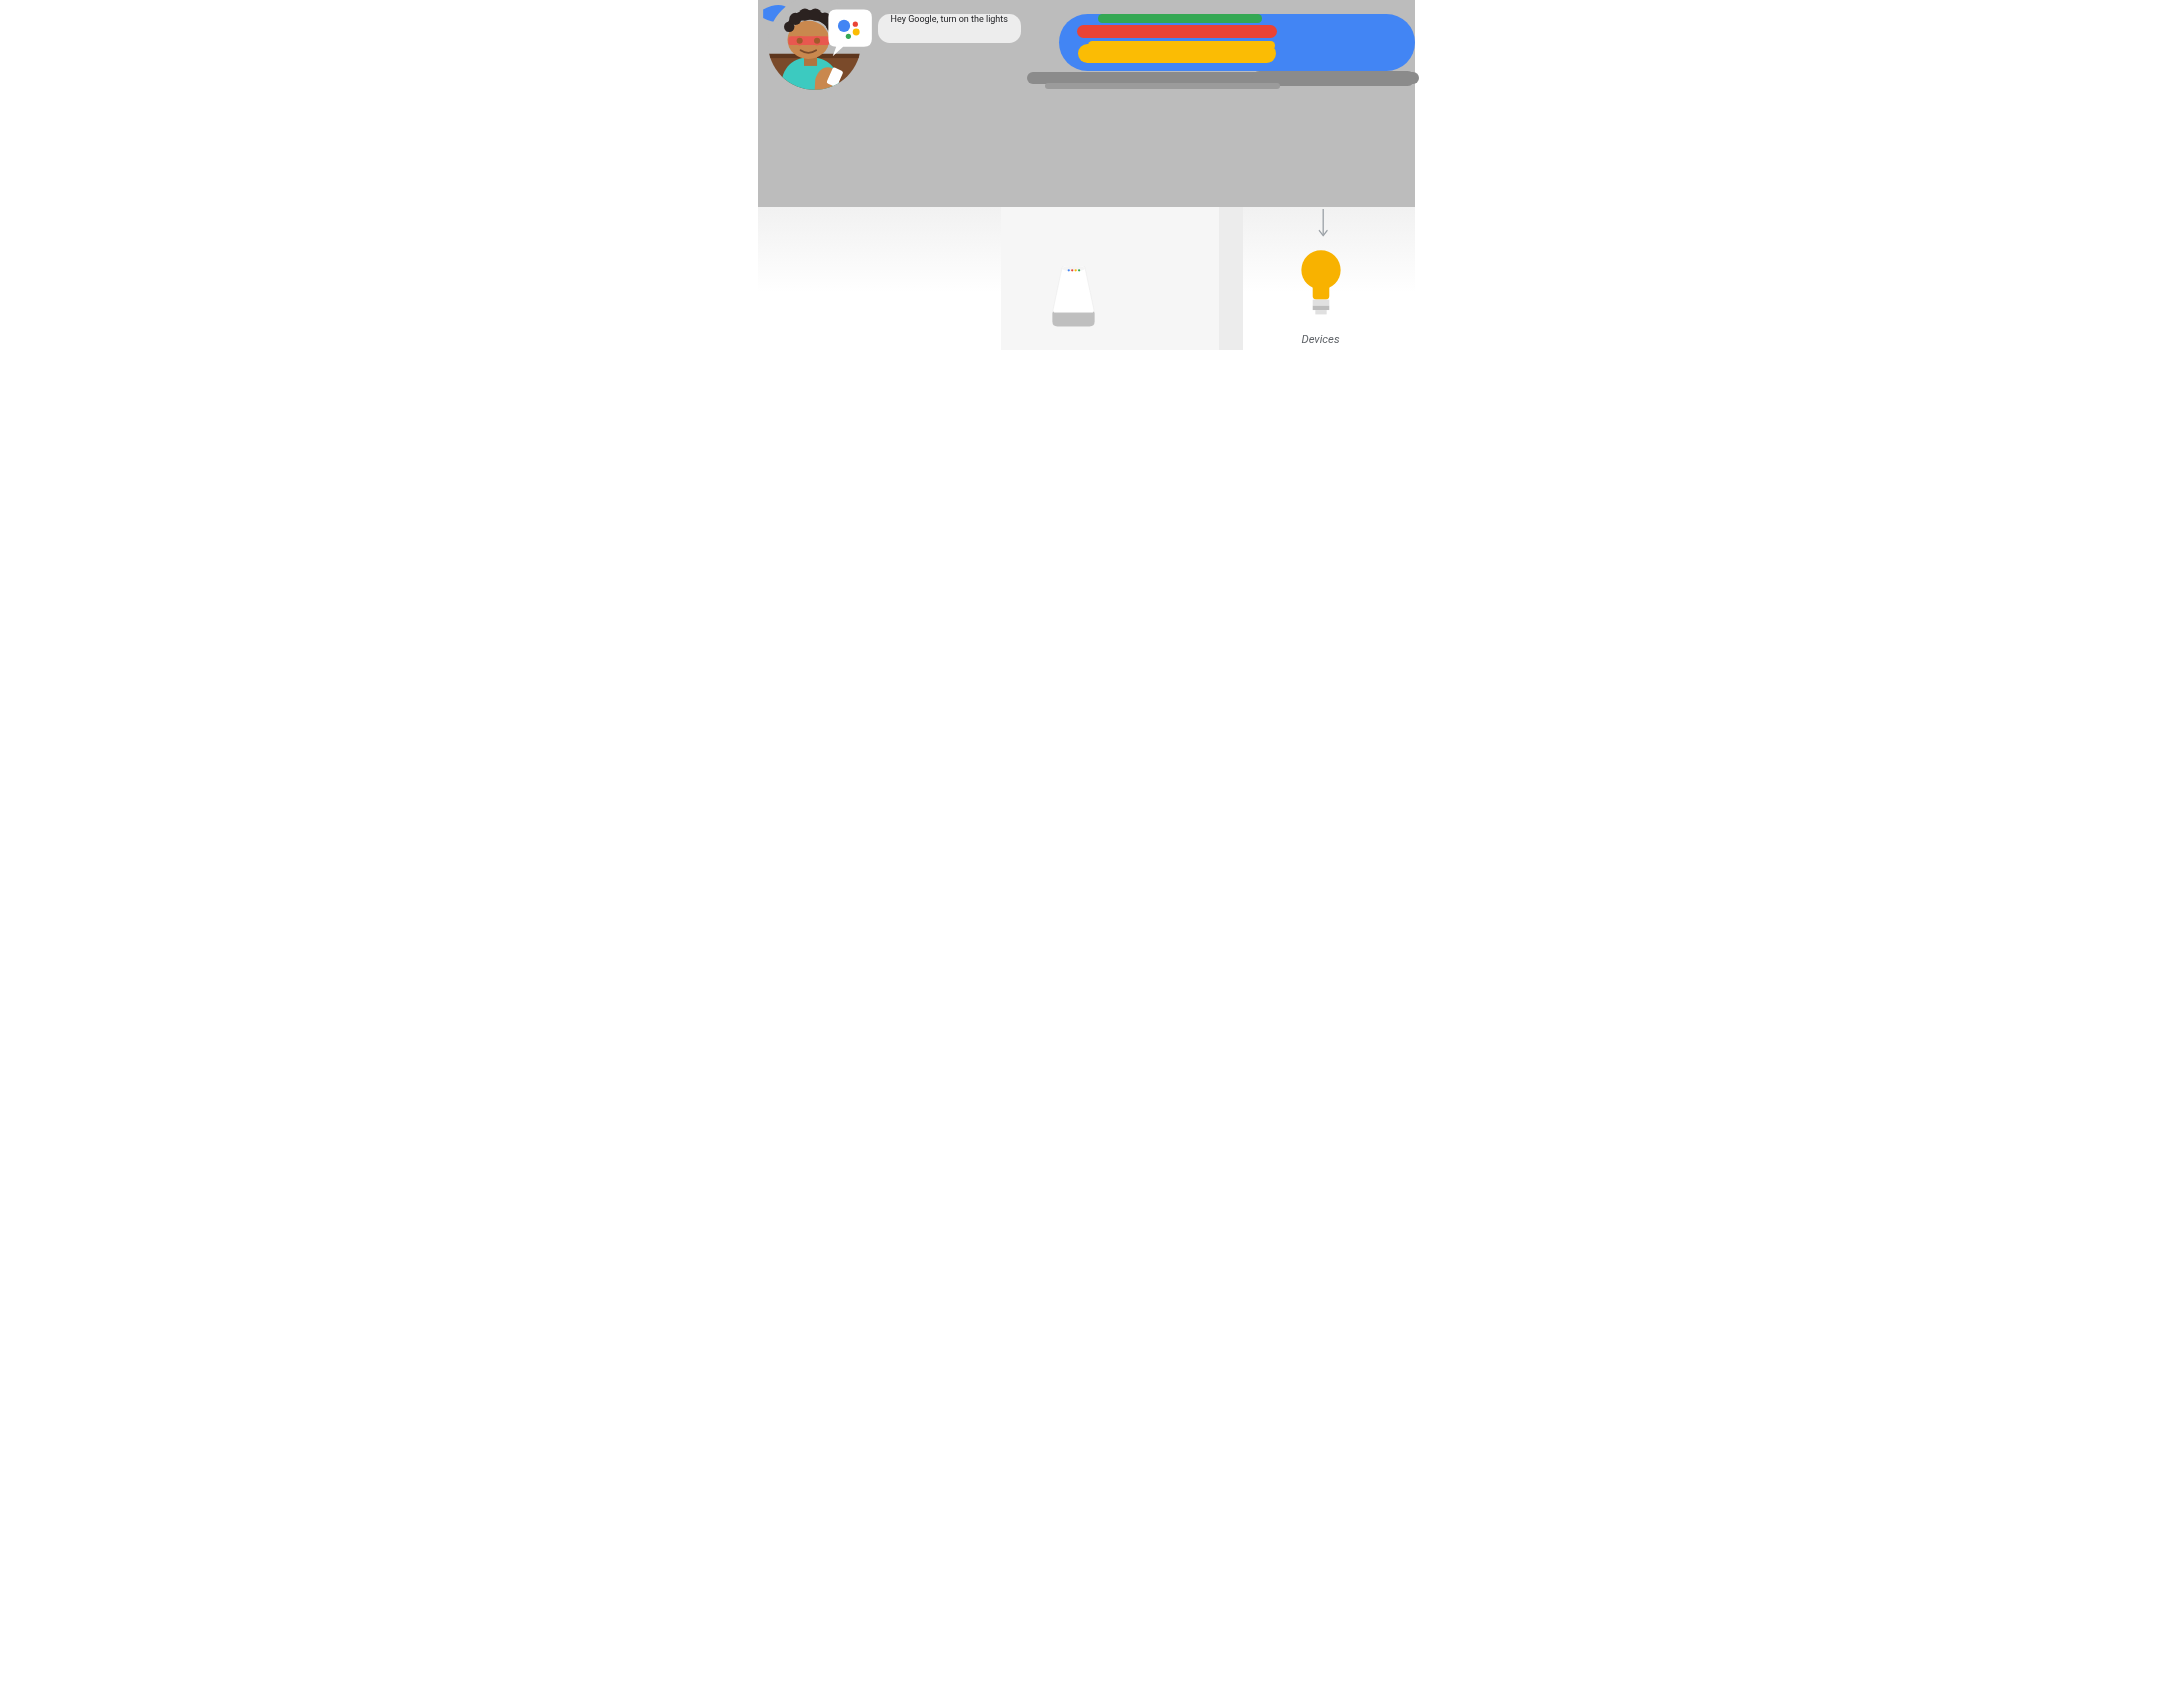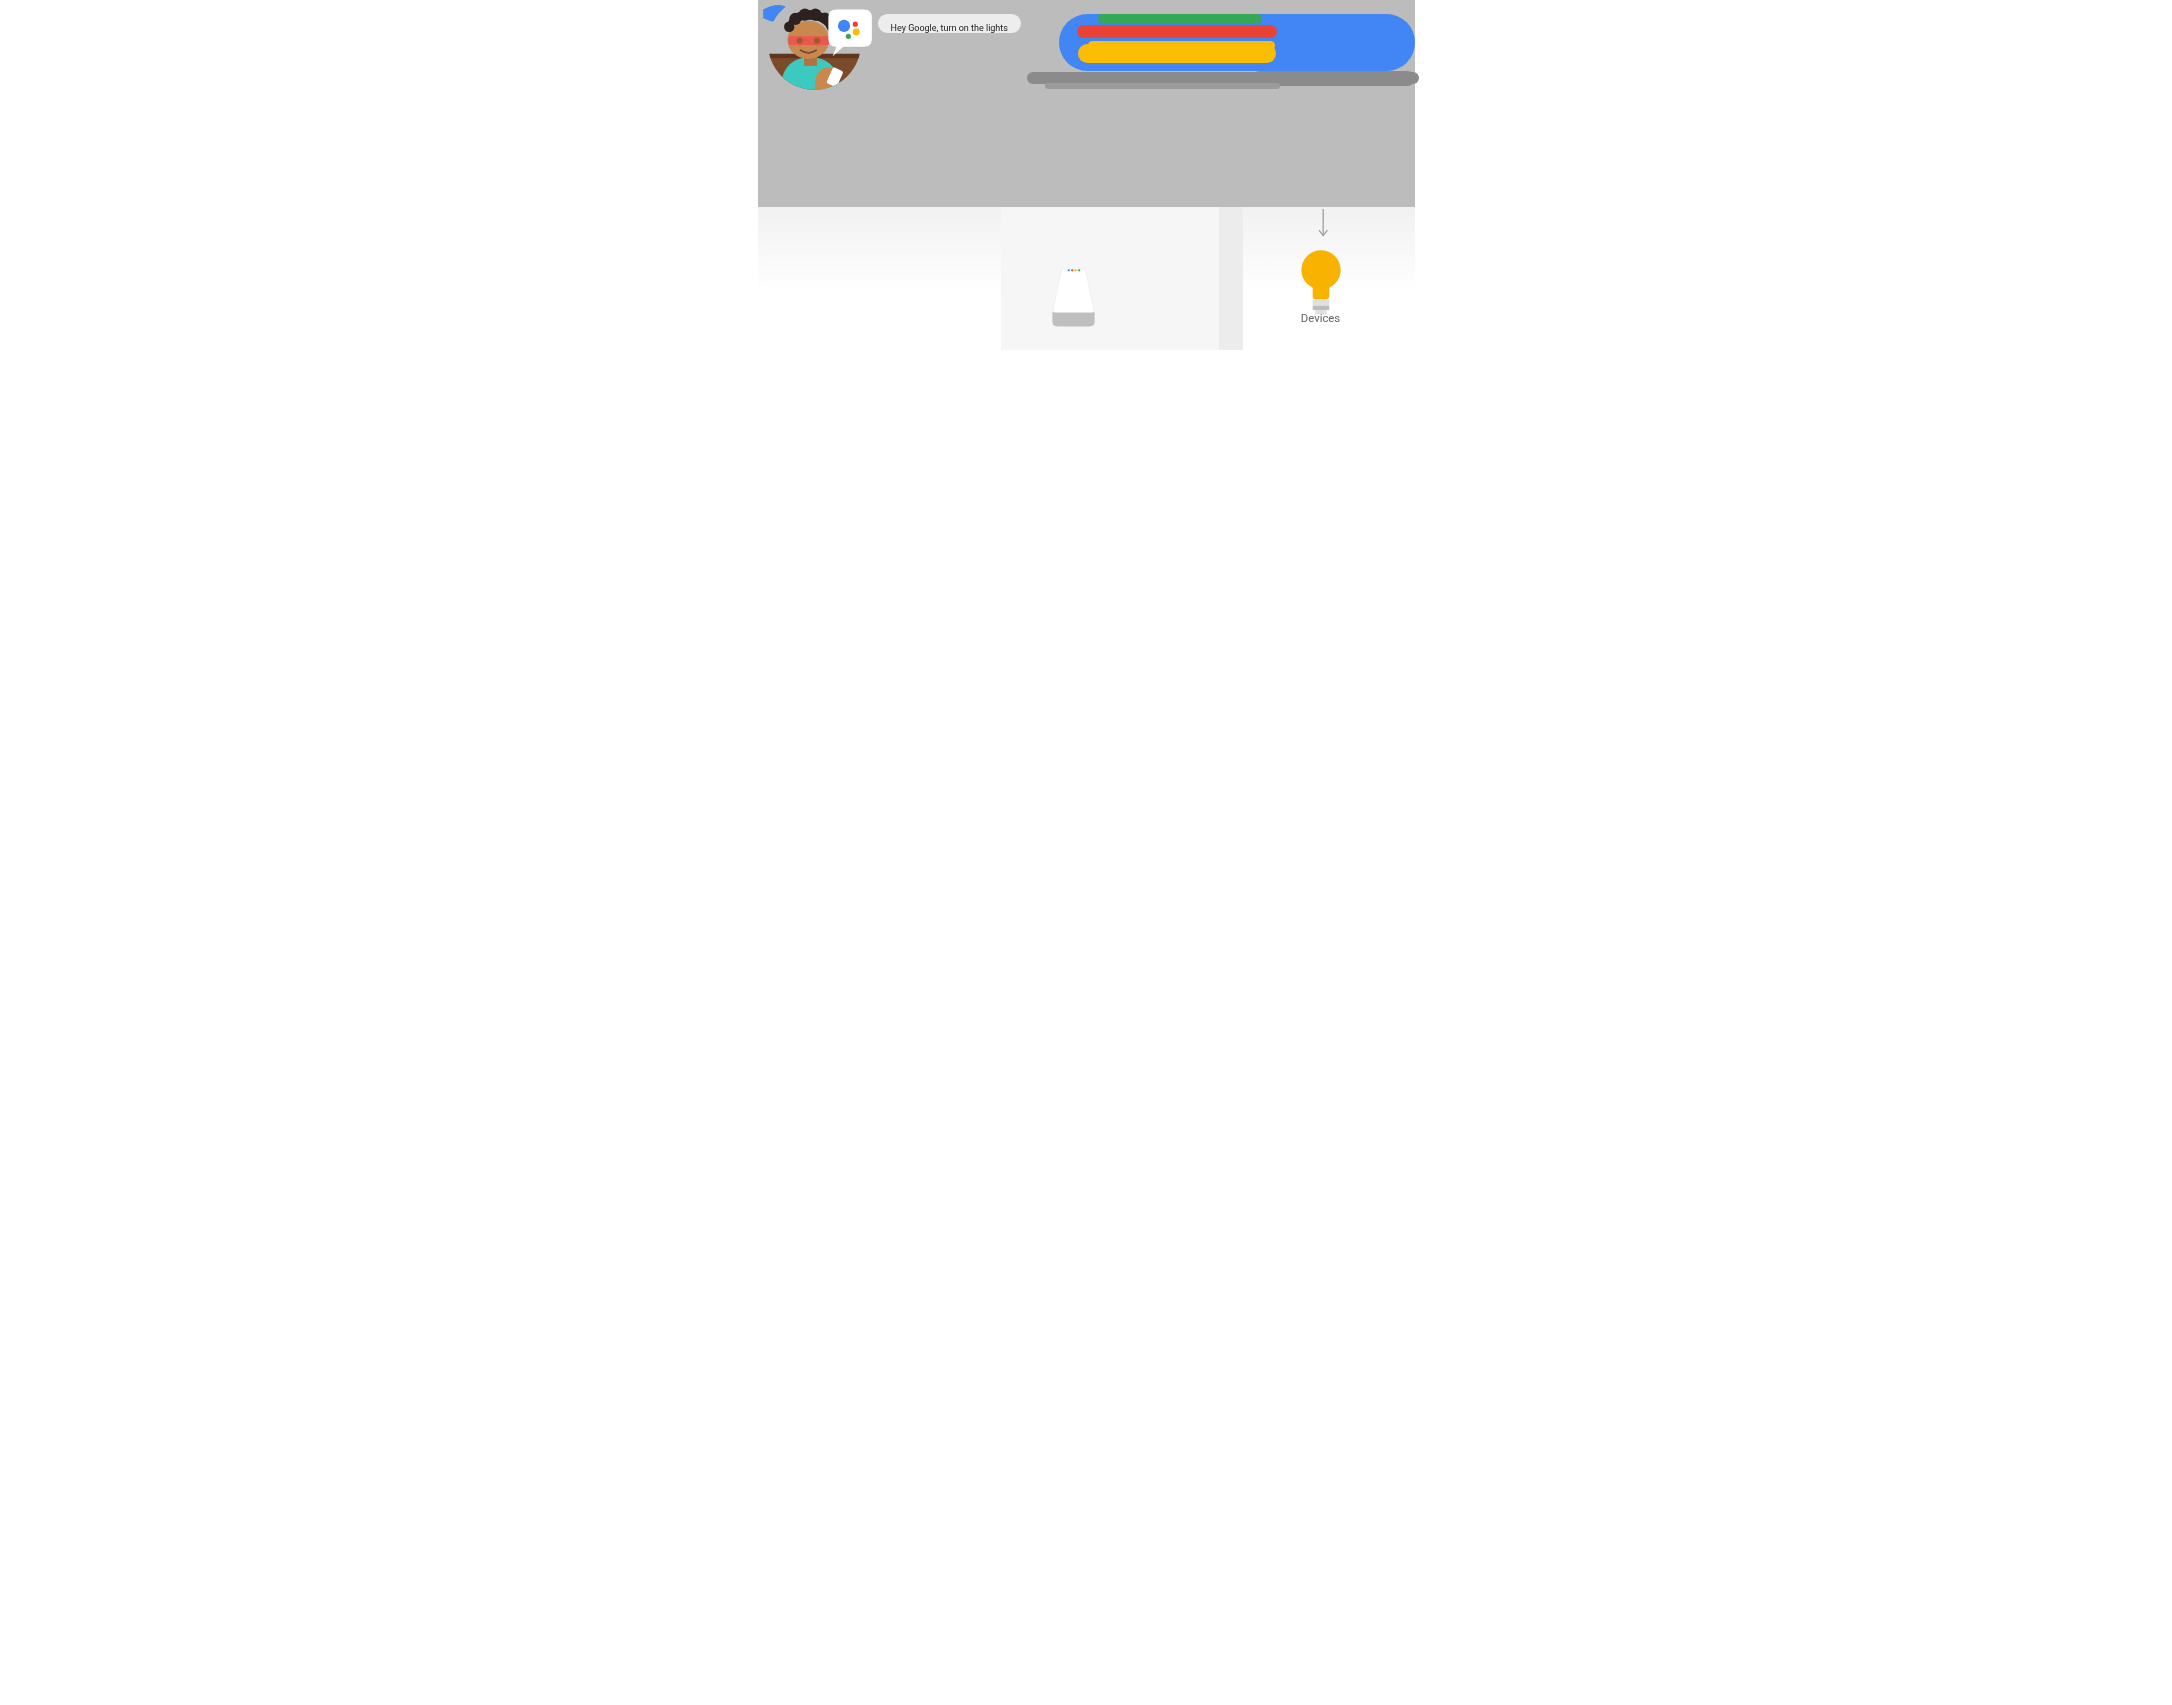--- a/index.html
+++ b/index.html
@@ -40,26 +40,26 @@
     position: absolute;
     left: 5.2px;
     top: -7.8px;
   }
 
   
   .query-pill {
     position: absolute;
     left: 120px;
     top: 14px;
-    height: 19px;
+    height: 29px;
     padding: 0 13px;
     background: #ededed;
     border-radius: 11.7px;
     display: flex;
-    align-items: flex-end;
+    align-items: flex-start;
     font-size: 9px;
     color: #202124;
     font-weight: 400;
     white-space: nowrap;
   }
 
   
   .trail {
     position: absolute;
     border-radius: 434px;
@@ -108,26 +108,27 @@
     left: 539px;
     top: 248px;
     width: 48px;
     display: flex;
     flex-direction: column;
     align-items: center;
   }
   .bulb-label {
     position: absolute;
     left: 523px;
-    top: 312px;
+    top: 333px;
     width: 80px;
     text-align: center;
     font-size: 11.3px;
     color: #5f6368;
     font-weight: 400;
+    font-style: italic;
   }
 
   
   .speaker {
     position: absolute;
     left: 288px;
     top: 266px;
   }
 </style>
 </head>

